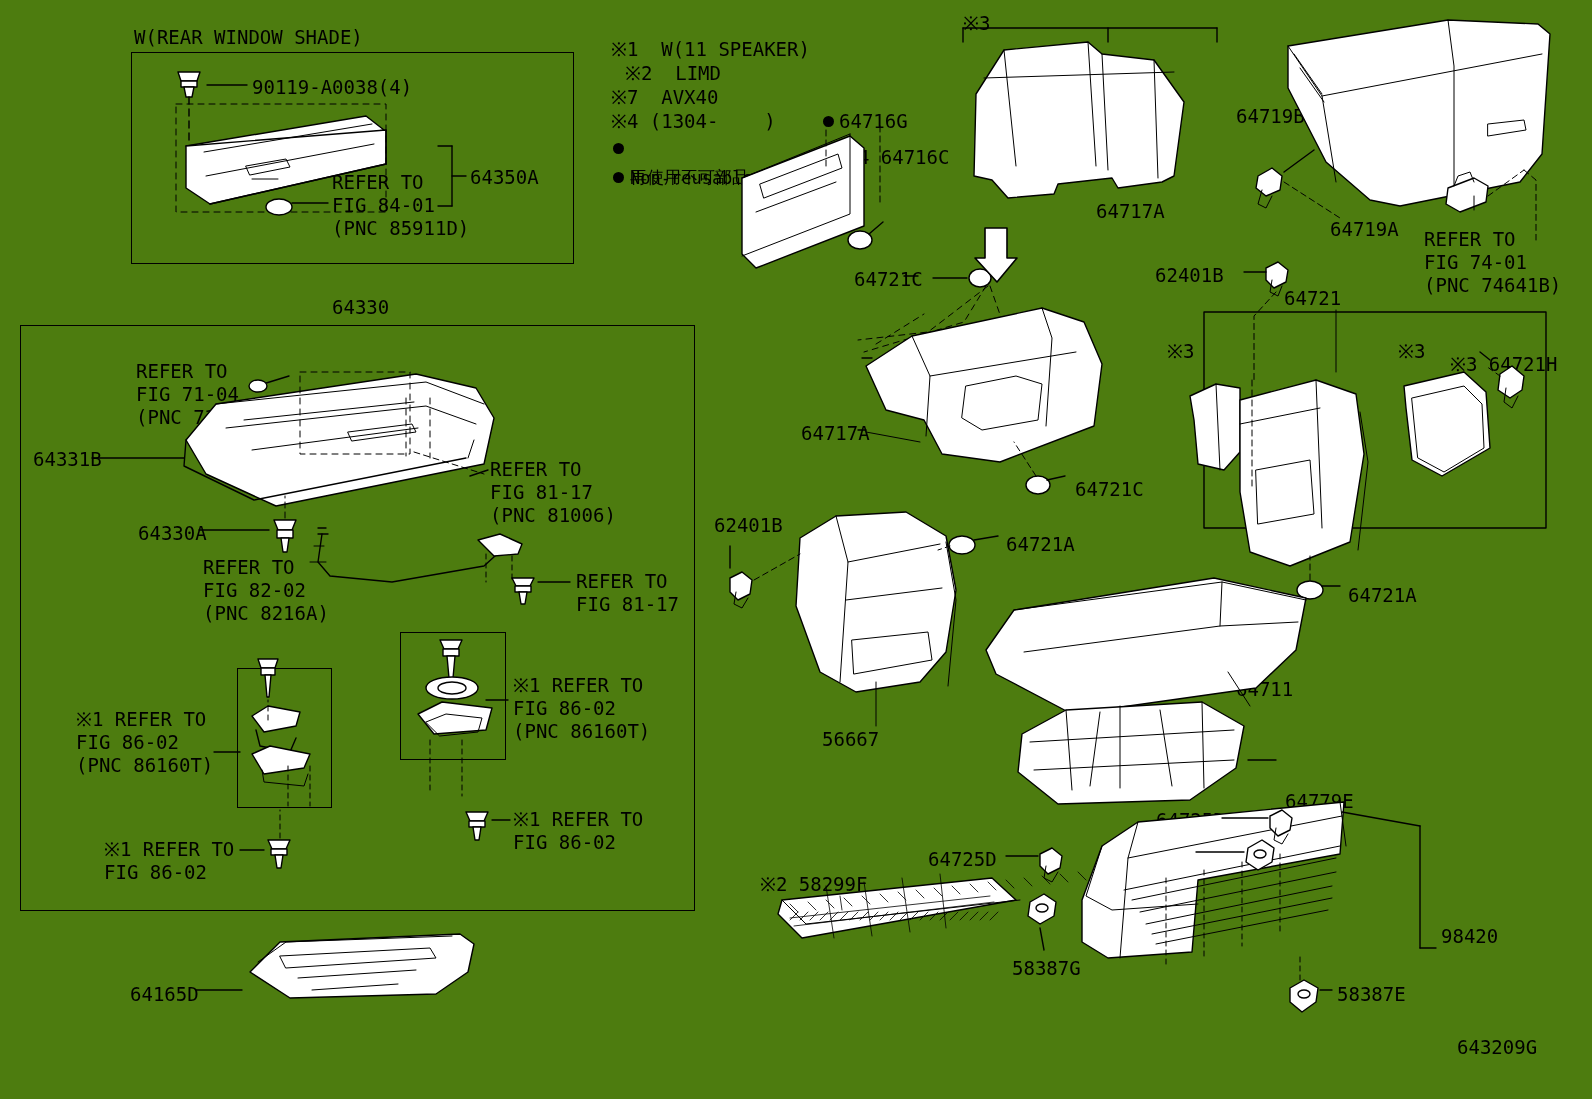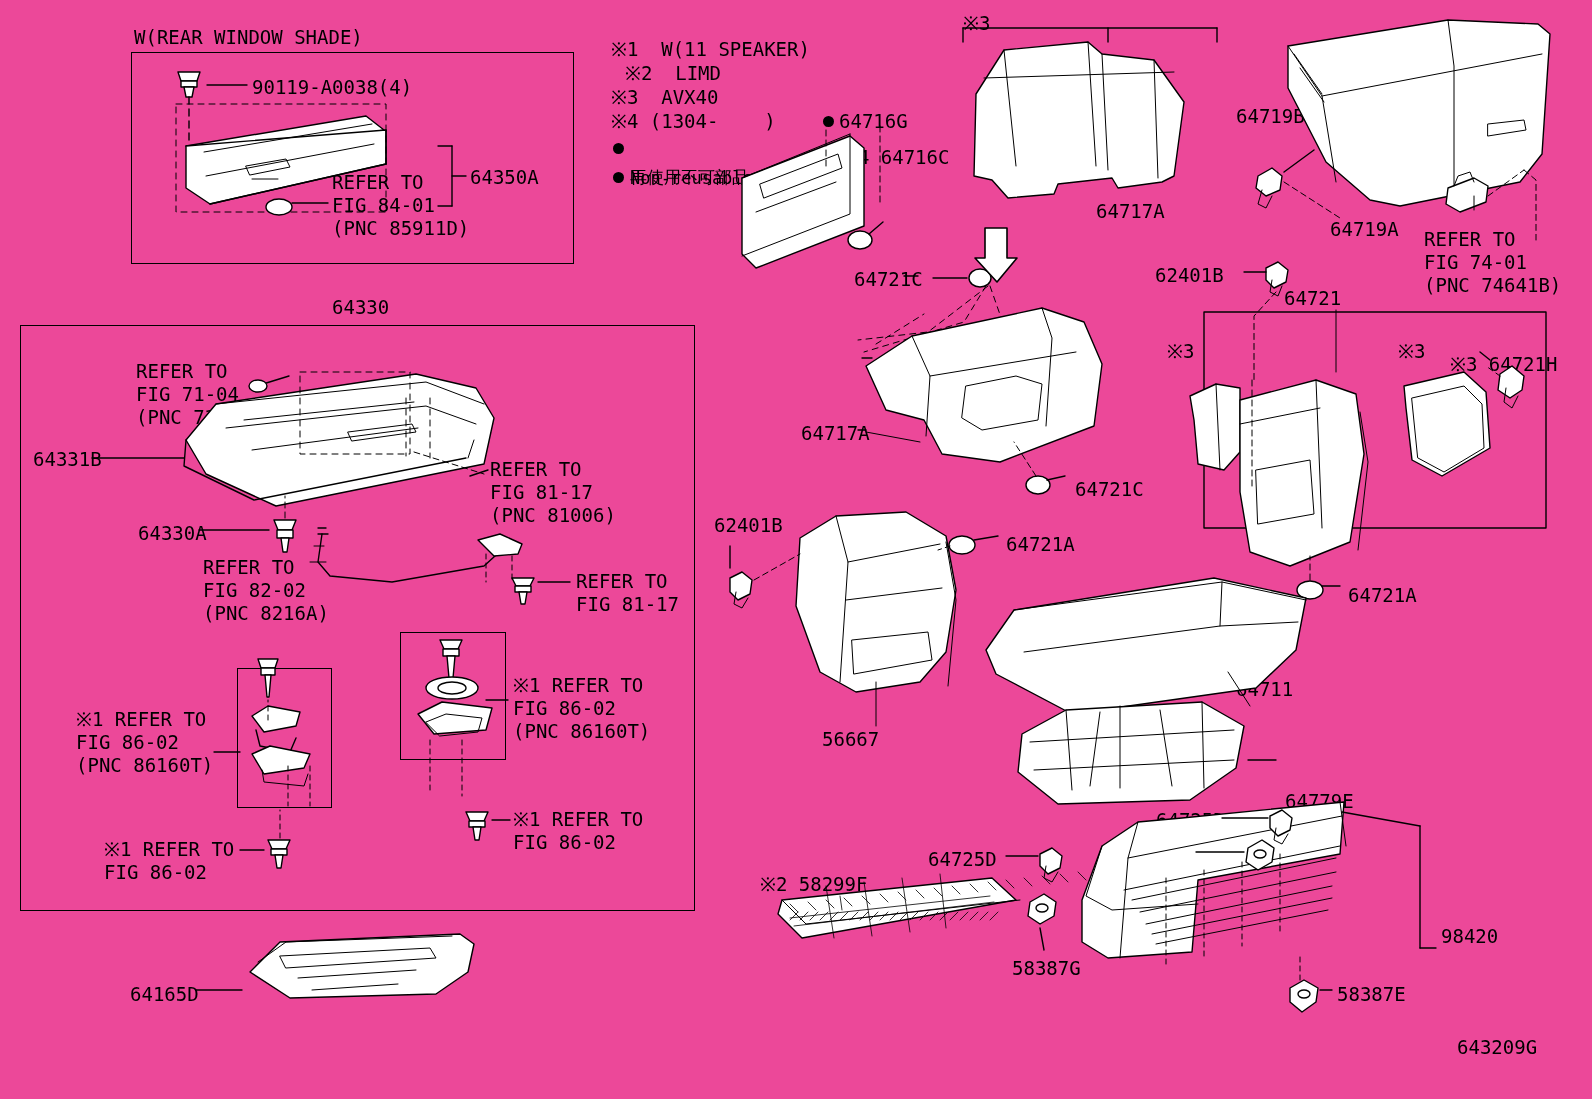--- a/index.html
+++ b/index.html
@@ -9,21 +9,21 @@
   }
   body {
     font-family: "DejaVu Sans Mono", monospace;
     color: #000000;
   }
   #sheet {
     position: relative;
     width: 1592px;
     height: 1099px;
     overflow: hidden;
-    background: #ec4899;
+    background: #4d7c0f;
   }
   .lbl {
     position: absolute;
     font-family: "DejaVu Sans Mono", monospace;
     font-size: 19px;
     line-height: 23px;
     color: #000;
     white-space: pre;
     letter-spacing: 0px;
   }
@@ -65,21 +65,21 @@
 
   <div class="lbl" style="left:134px; top:26px;">W(REAR WINDOW SHADE)</div>
   <div class="lbl" style="left:252px; top:76px;">90119-A0038(4)</div>
   <div class="lbl" style="left:332px; top:171px;">REFER TO
 FIG 84-01
 (PNC 85911D)</div>
   <div class="lbl" style="left:470px; top:166px;">64350A</div>
 
   <div class="lbl" style="left:611px; top:38px;">※1  W(11 SPEAKER)</div>
   <div class="lbl" style="left:611px; top:62px;margin-left:14px;">※2  LIMD</div>
-  <div class="lbl" style="left:611px; top:86px;">※3  AVX40</div>
+  <div class="lbl" style="left:611px; top:86px;">※7  AVX40</div>
   <div class="lbl" style="left:611px; top:110px;">※4 (1304-    )</div>
   <div class="bullet" style="left:613px; top:143px;"></div>
   <div class="lbl jp" style="left:630px; top:122px;margin-top:44px;">再使用不可部品</div>
   <div class="bullet" style="left:613px; top:172px;"></div>
   <div class="lbl sm" style="left:630px; top:168px;">Non-reusable part</div>
 
   <div class="lbl" style="left:332px; top:296px;">64330</div>
   <div class="lbl" style="left:136px; top:360px;">REFER TO
 FIG 71-04
 (PNC 73717)</div>

